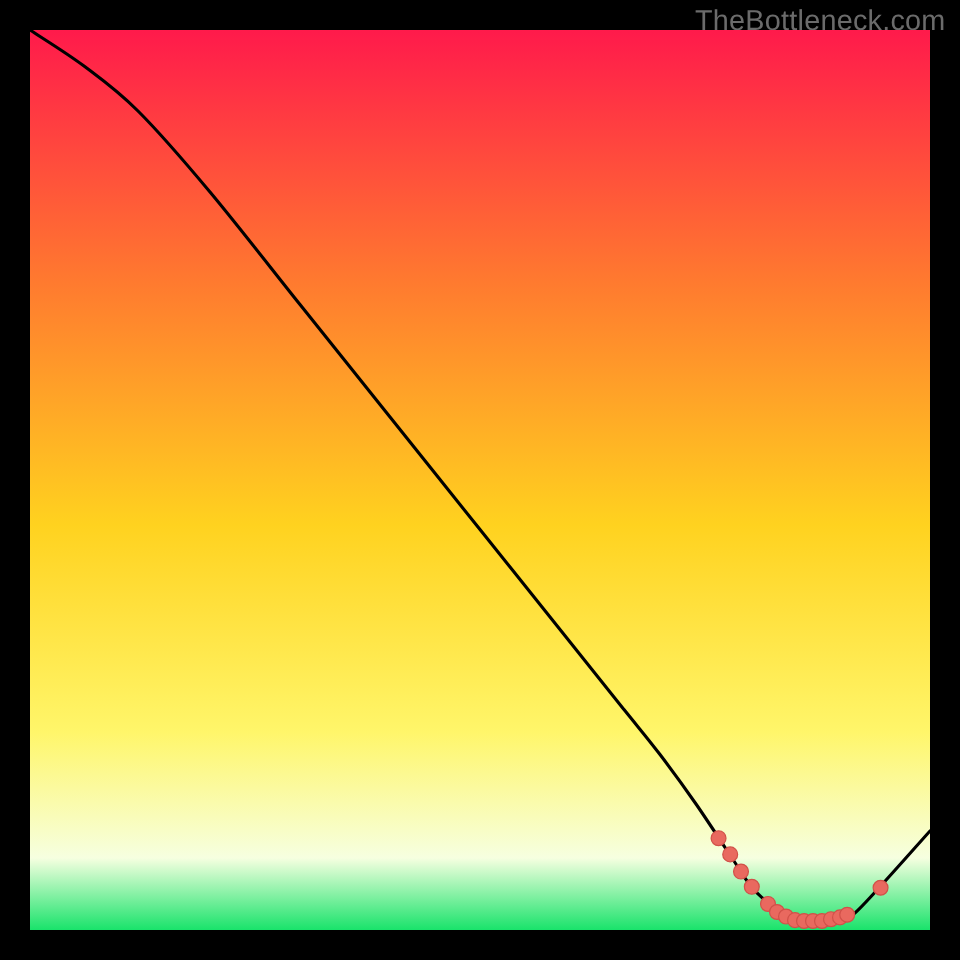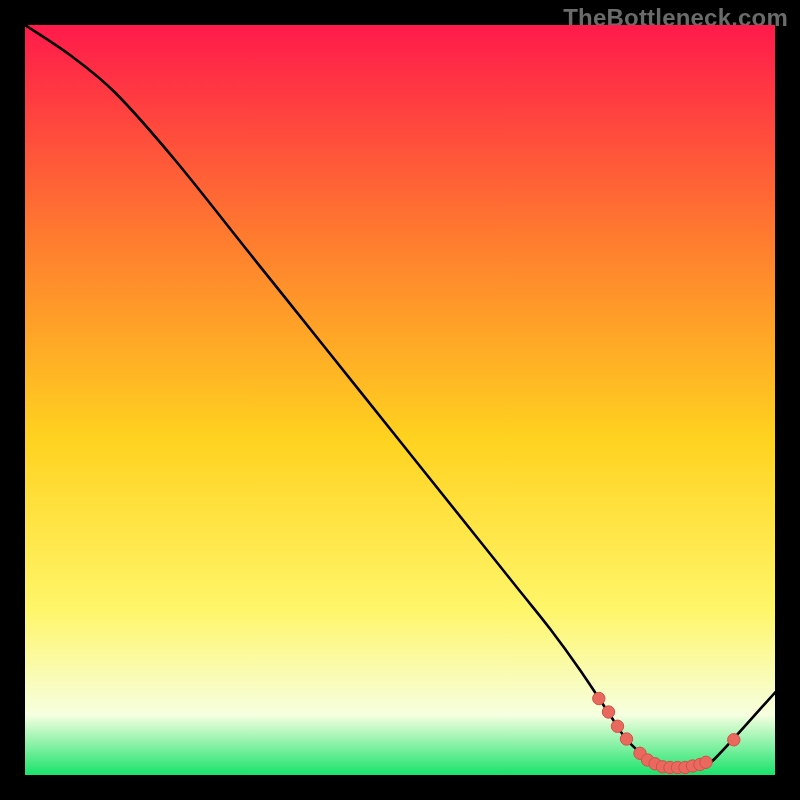--- a/index.html
+++ b/index.html
@@ -23,21 +23,21 @@
     top: 25px;
     width: 750px;
     height: 750px;
   }
   .watermark {
     position: absolute;
     top: 4px;
     right: 12px;
     color: #6b6b6b;
     font-size: 24px;
-    font-weight: 700;
+    font-weight: 400;
     letter-spacing: 0.2px;
     user-select: none;
   }
   svg { display: block; }
 </style>
 </head>
 <body>
 
 <div class="stage">
 

